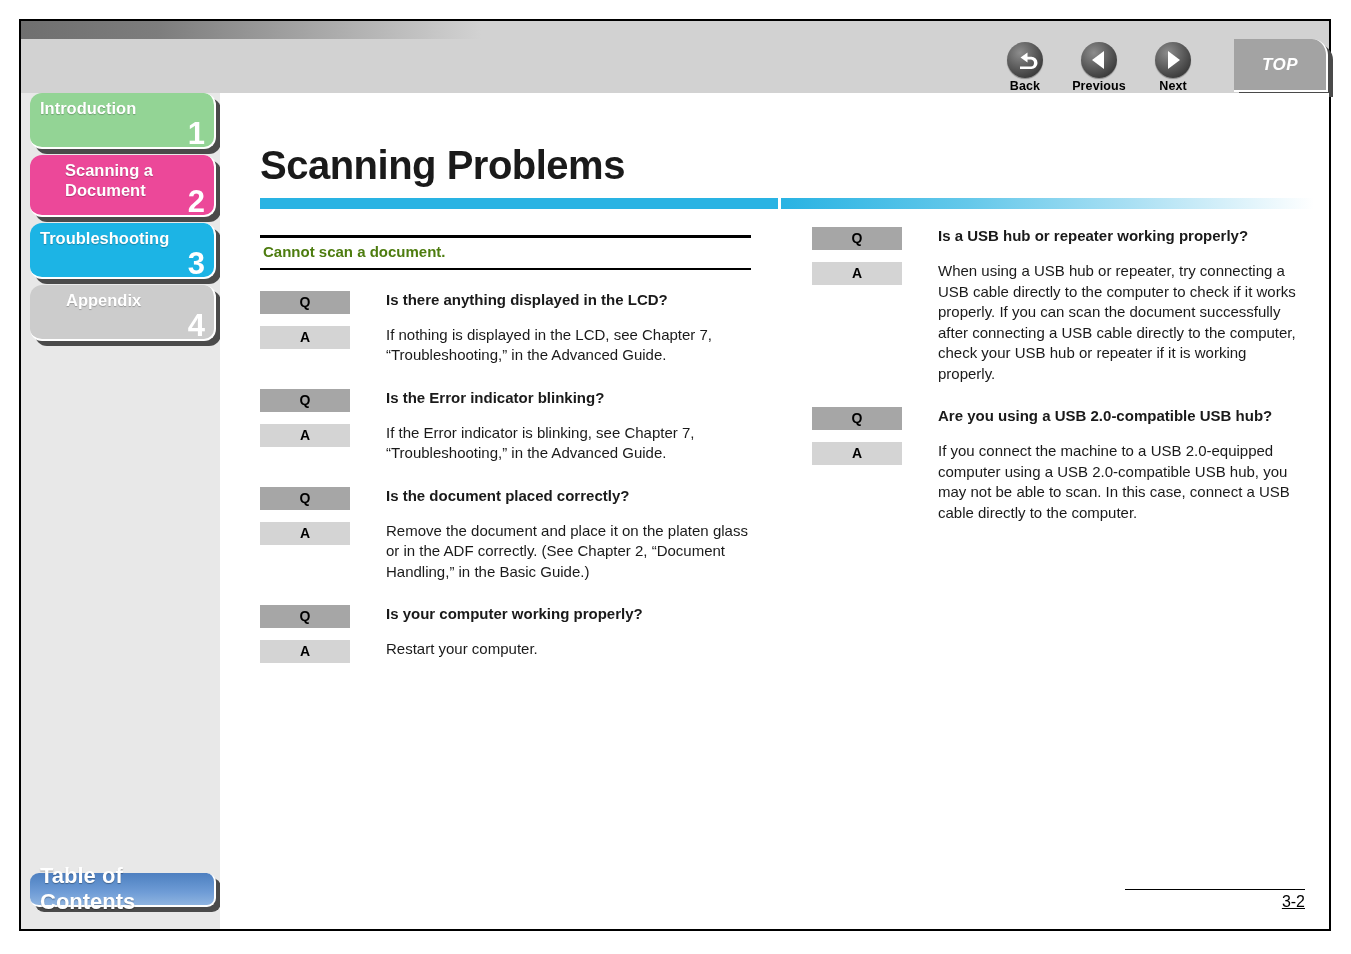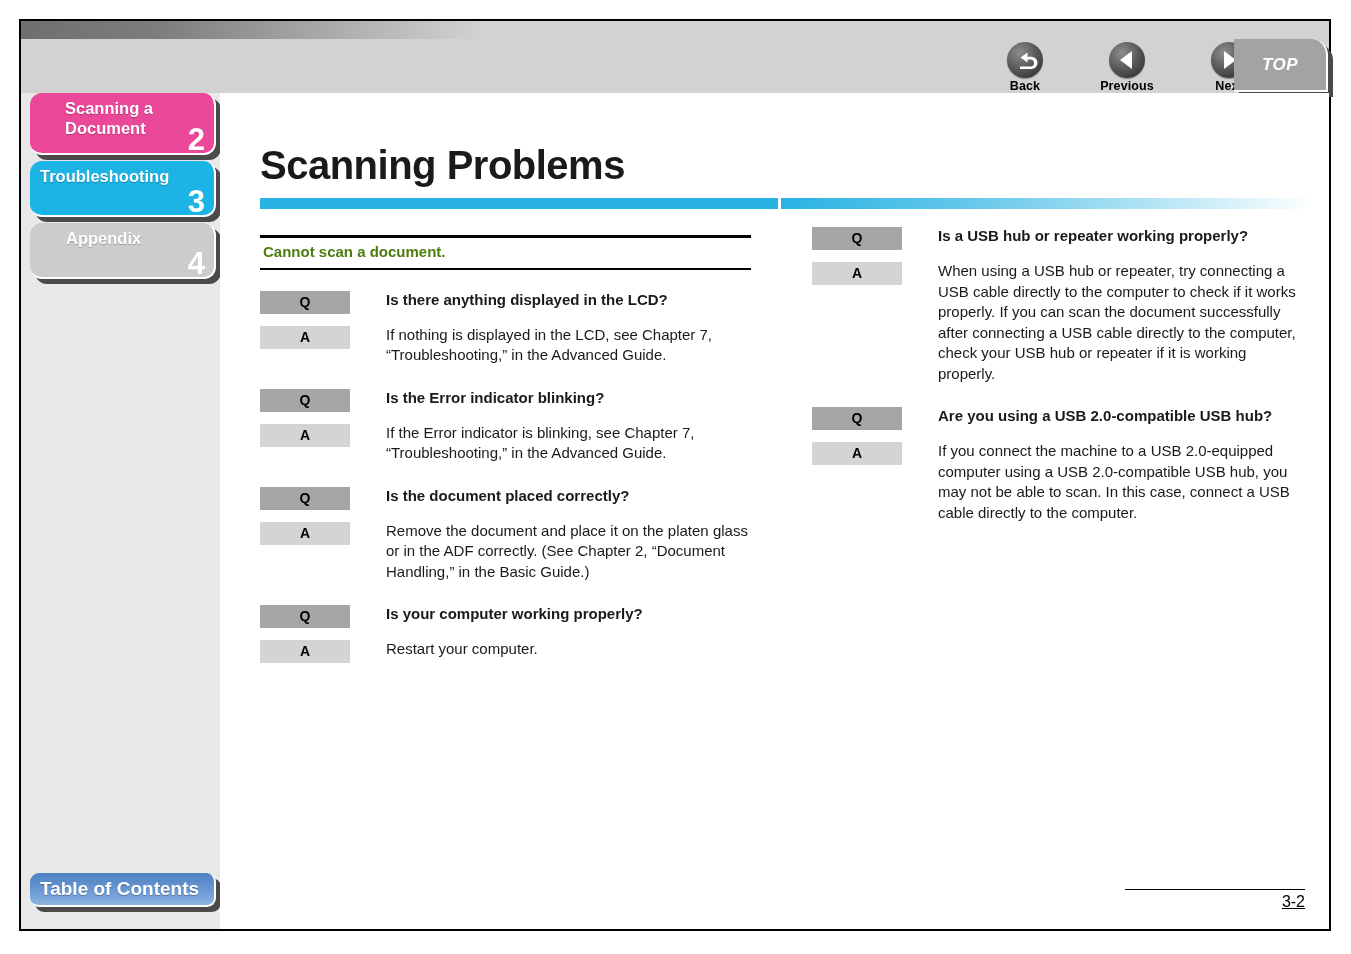--- a/index.html
+++ b/index.html
@@ -61,21 +61,21 @@
   }
 
   
   #nav-buttons {
     position: absolute;
     top: 18px;
     left: 975px;
     height: 54px;
     display: flex;
     align-items: center;
-    gap: 44px;
+    gap: 16px;
   }
   .nav-btn {
     width: 58px;
     text-align: center;
     cursor: pointer;
     padding-top: 3px;
   }
   .nav-circle {
     width: 36px;
     height: 36px;
@@ -218,21 +218,21 @@
     border-radius: 9px;
     background: linear-gradient(to bottom, #4e7fc0 0%, #5d8ecb 30%, #6f9cd6 60%, #8fb4e0 100%);
     border-right: 2px solid #ffffff;
     border-bottom: 2px solid #ffffff;
     box-sizing: border-box;
     display: flex;
     align-items: center;
     padding-left: 10px;
   }
   .bottom-btn-label {
-    font-size: 19px;
+    font-size: 22px;
     font-weight: bold;
     color: #ffffff;
     text-shadow: 0 1px 1px rgba(0,0,0,0.3);
   }
 
   
   #content {
     position: absolute;
     left: 199px;
     top: 72px;
@@ -391,20 +391,27 @@
     <div id="top-button">
       <div id="top-button-shadow"></div>
       <div id="top-button-face">
         <span id="top-button-label">TOP</span>
       </div>
     </div>
   </div>
 
   <div id="sidebar">
 
+    <div class="side-tab">
+      <div class="side-tab-shadow"></div>
+      <div class="side-tab-face" style="background:#93d495;">
+        <div class="side-tab-label">Introduction</div>
+        <div class="side-tab-num">1</div>
+      </div>
+    </div>
 
     <div class="side-tab">
       <div class="side-tab-shadow"></div>
       <div class="side-tab-face" style="background:#ec4899; min-height:62px;padding-left:35px;">
         <div class="side-tab-label" style="max-width:120px;">Scanning a Document</div>
         <div class="side-tab-num">2</div>
       </div>
     </div>
 
     <div class="side-tab">

